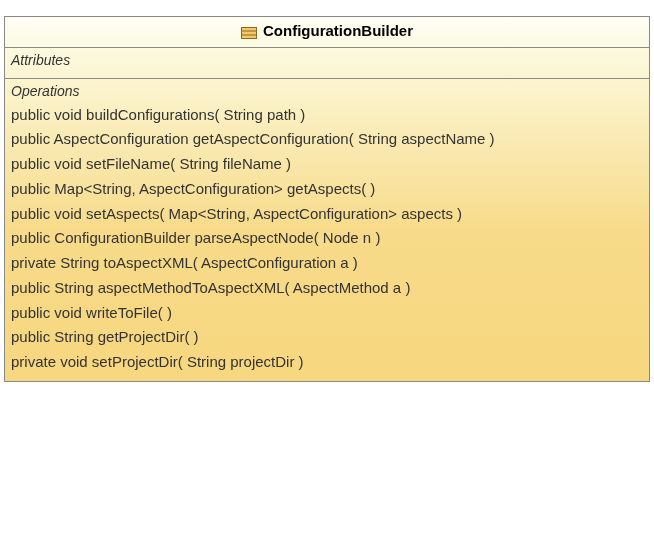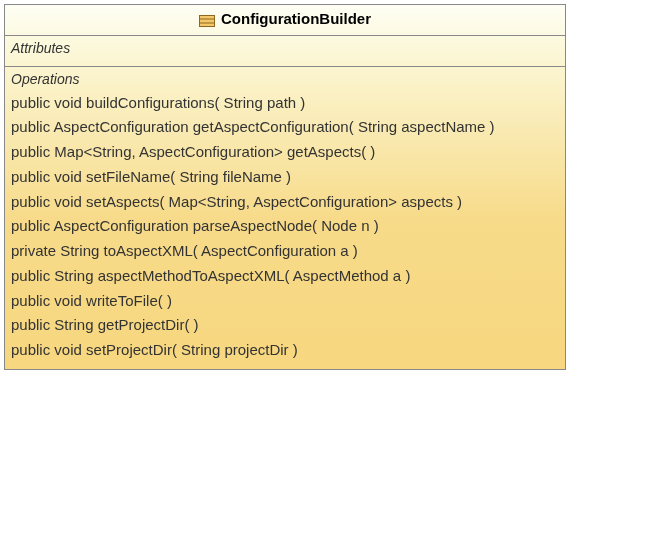--- a/index.html
+++ b/index.html
@@ -4,22 +4,23 @@
 <style>
   * { box-sizing: border-box; }
   body {
     margin: 0;
     padding: 4px;
     font-family: Arial, Helvetica, sans-serif;
     font-size: 15px;
     background: #fff;
   }
   .class-box {
-    width: 562px;
+    width: 646px;
     border: 1px solid #888;
+    margin-top: 12px;
   }
   .compartment {
     border-bottom: 1px solid #888;
     padding: 2px 6px 6px 6px;
   }
   .compartment:last-child { border-bottom: none; }
   .header {
     text-align: center;
     background: linear-gradient(to bottom, #fefef4 0%, #fcfae2 100%);
     padding: 5px 6px;
@@ -75,25 +76,25 @@
 
   <div class="compartment attributes">
     <div class="sect-label">Attributes</div>
   </div>
 
   <div class="compartment operations">
     <div class="sect-label">Operations</div>
     <div id="op-list">
         <div class="row">public void  buildConfigurations( String path )</div>
         <div class="row">public AspectConfiguration  getAspectConfiguration( String aspectName )</div>
+        <div class="row">public void  setFileName( String fileName )</div>
         <div class="row">public Map&lt;String, AspectConfiguration&gt;  getAspects(  )</div>
-        <div class="row">public void  setFileName( String fileName )</div>
         <div class="row">public void  setAspects( Map&lt;String, AspectConfiguration&gt; aspects )</div>
-        <div class="row">public AspectConfiguration  parseAspectNode( Node n )</div>
+        <div class="row">public ConfigurationBuilder  parseAspectNode( Node n )</div>
         <div class="row">private String  toAspectXML( AspectConfiguration a )</div>
         <div class="row">public String  aspectMethodToAspectXML( AspectMethod a )</div>
         <div class="row">public void  writeToFile(  )</div>
         <div class="row">public String  getProjectDir(  )</div>
-        <div class="row">public void  setProjectDir( String projectDir )</div>
+        <div class="row">private void  setProjectDir( String projectDir )</div>
       </div>
   </div>
 
 </div>
 
 </body></html>

